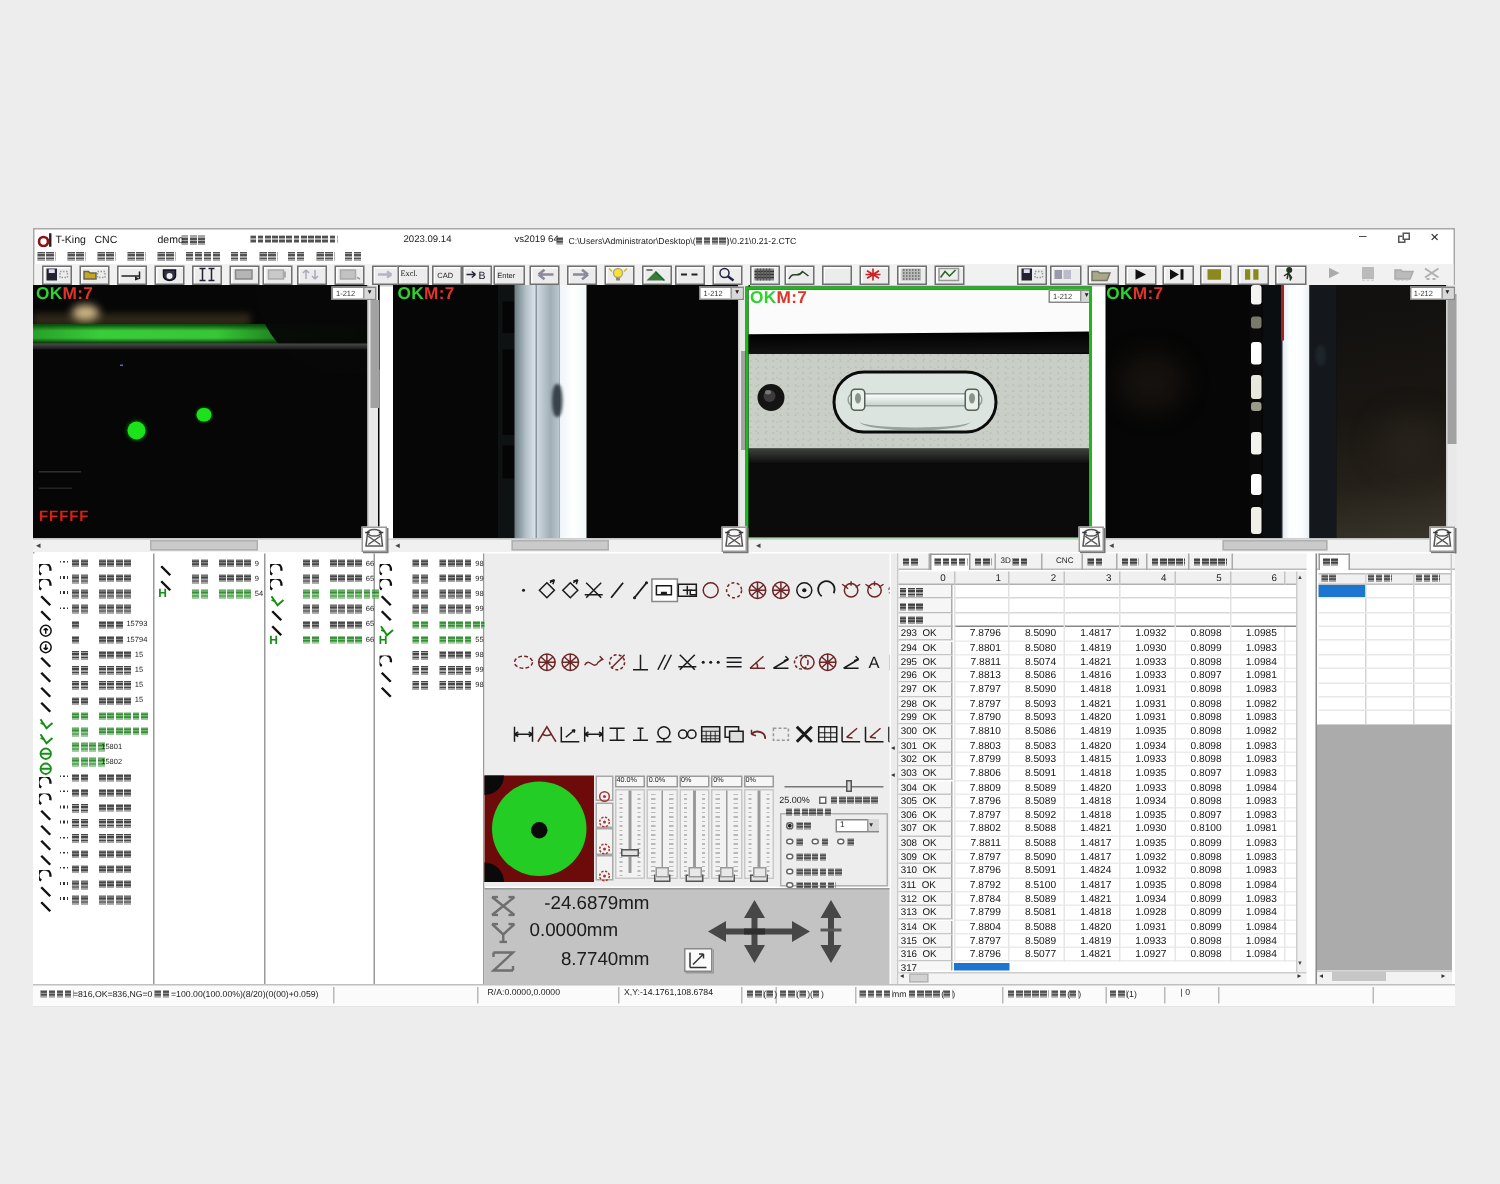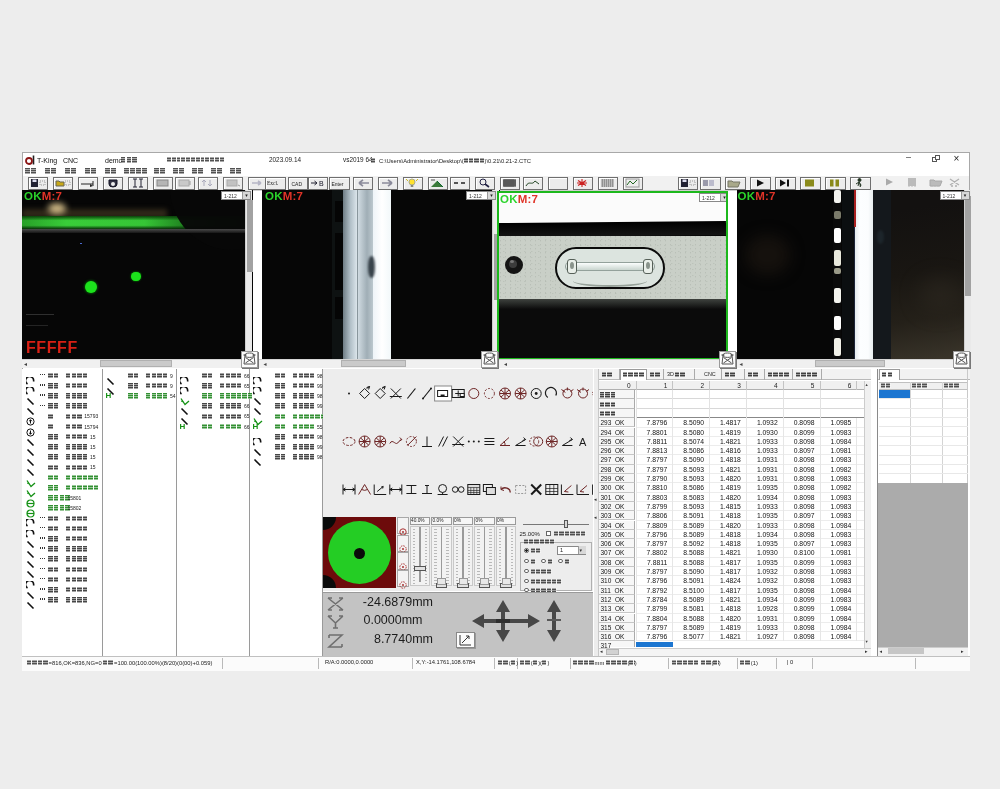--- a/index.html
+++ b/index.html
@@ -241,21 +241,21 @@
       <div style="position:absolute;left:26px;top:13px;width:18px;height:11px;background:#cbb583;filter:blur(3px);border-radius:50%;"></div>
       <div style="position:absolute;left:0px;top:25.5px;width:223px;height:13.5px;background:linear-gradient(90deg,#28a028,#39cd39 20%,#36c636 55%,#1d7a1d 75%,#0c3c0c);"></div>
       <div style="position:absolute;left:0px;top:25.5px;width:223px;height:13.5px;background:linear-gradient(180deg,rgba(8,60,8,.85) 5%,rgba(40,200,40,0) 35%,rgba(20,110,20,0) 72%,rgba(5,40,5,.85) 97%);"></div>
       <div style="position:absolute;left:148px;top:-64px;width:124px;height:124px;background:#070707;border-radius:50%;opacity:.96;"></div>
       <div style="position:absolute;left:0px;top:38.5px;width:223px;height:4.5px;background:linear-gradient(180deg,#4a4a4a,#161616);"></div>
       <div style="position:absolute;left:62.7px;top:90.9px;width:12.6px;height:12.6px;background:#1ce21c;border-radius:50%;box-shadow:0 0 3px #0a0;"></div>
       <div style="position:absolute;left:109.3px;top:81.5px;width:9.4px;height:9.4px;background:#1ce21c;border-radius:50%;box-shadow:0 0 2px #0a0;"></div>
       <div style="position:absolute;left:4px;top:124px;width:28px;height:1.2px;background:#2f2f2f;"></div>
       <div style="position:absolute;left:4px;top:135px;width:22px;height:1px;background:#242424;"></div>
       <div style="position:absolute;left:58px;top:52.5px;width:1.5px;height:1.5px;background:#4a6ad0;"></div>
-      <div style="position:absolute;left:4px;top:149.5px;font-size:16px;color:#d92015;font-weight:700;white-space:nowrap;line-height:1;letter-spacing:0.6px;">FFFFF</div>
+      <div style="position:absolute;left:4px;top:149.5px;font-size:10px;color:#d92015;font-weight:700;white-space:nowrap;line-height:1;letter-spacing:0.6px;">FFFFF</div>
       <div style="position:absolute;left:2px;top:1px;font-size:11.5px;font-weight:700;color:#2bd42b;line-height:1;letter-spacing:0.2px">OK<span style="color:#e03428">M:7</span></div>
       <div style="position:absolute;left:223px;top:0;width:7px;height:169px;background:#e9e9e9;border-left:1px solid #cfcfcf">
         <div style="position:absolute;left:0.5px;top:10px;width:6px;height:72px;background:#a2a2a2"></div>
       </div>
       <div style="position:absolute;left:199px;top:0.5px;width:30px;height:9px;background:#fff;border:1px solid #888;font-size:5px;color:#333;line-height:8px;padding-left:2px">1-212<span style="position:absolute;right:0;top:0;width:8px;height:7px;background:#d8d8d8;border-left:1px solid #999;font-size:5px;text-align:center;line-height:7px;color:#222">▾</span></div>
     </div>
 <div style="position:absolute;left:262px;top:190px;width:237.5px;height:168.7px;background:#060606;overflow:hidden">
       <div style="position:absolute;left:70px;top:0px;width:16px;height:169px;background:#0e1212;"></div>
       <div style="position:absolute;left:73px;top:11px;width:8.6px;height:20.7px;background:#050505;"></div>
       <div style="position:absolute;left:73px;top:42.7px;width:8.6px;height:57.3px;background:#050505;"></div>
@@ -890,21 +890,21 @@
 <svg width="17" height="14" viewBox="0 0 17 14" style="position:absolute;left:326.5px;top:596.5px">
       <path d="M1 1 L16 13 M16 1 L1 13 M1 1 h4 M12 1 h4 M1 13 h4 M12 13 h4" stroke="#6f6f6f" stroke-width="1.6" fill="none"></path>
     </svg>
 <svg width="17" height="14" viewBox="0 0 17 14" style="position:absolute;left:326.5px;top:615px">
       <path d="M1 1 L8.5 8 L16 1 M8.5 8 V13 M1 1 h4 M12 1 h4 M6 13 h5" stroke="#6f6f6f" stroke-width="1.6" fill="none"></path>
     </svg>
 <svg width="17" height="14" viewBox="0 0 17 14" style="position:absolute;left:326.5px;top:633.5px">
       <path d="M2 1 H15 L2 13 H15 M2 1 v3 M15 13 v-3" stroke="#6f6f6f" stroke-width="1.6" fill="none"></path>
     </svg>
 <div style="position:absolute;left:353px;top:595.5px;width:80px;text-align:right;font-size:12.5px;color:#1c1c1c;white-space:nowrap;line-height:1">-24.6879mm</div>
-<div style="position:absolute;left:353px;top:614px;width:80px;text-align:center;font-size:12.5px;color:#1c1c1c;white-space:nowrap;line-height:1">0.0000mm</div>
+<div style="position:absolute;left:353px;top:614px;width:80px;text-align:left;font-size:12.5px;color:#1c1c1c;white-space:nowrap;line-height:1">0.0000mm</div>
 <div style="position:absolute;left:353px;top:632.5px;width:80px;text-align:right;font-size:12.5px;color:#1c1c1c;white-space:nowrap;line-height:1">8.7740mm</div>
 <svg width="120" height="46" viewBox="0 0 120 46" style="position:absolute;left:470px;top:598px">
       <path d="M2 23 L14 16 V21 H58 V16 L70 23 L58 30 V25 H14 V30 Z" fill="#474747"></path>
       <path d="M33 2 L40 14 H35 V32 H40 L33 44 L26 32 H31 V14 H26 Z" fill="#474747"></path>
       <path d="M26 21 h14 v4 h-14 z" fill="#2e2e2e"></path>
       <path d="M84 2 L91 14 H86 V32 H91 L84 44 L77 32 H82 V14 H77 Z" fill="#474747"></path>
       <path d="M77 21 h14 v2 h-14 z" fill="#585858"></path>
     </svg>
 <div style="position:absolute;left:456px;top:631.5px;width:19px;height:16.5px;background:#fbfbfb;border:1px solid #888;box-shadow:1px 1px 0 #999;"></div>
 <svg width="13" height="12" viewBox="0 0 13 12" style="position:absolute;left:459px;top:633.5px">

